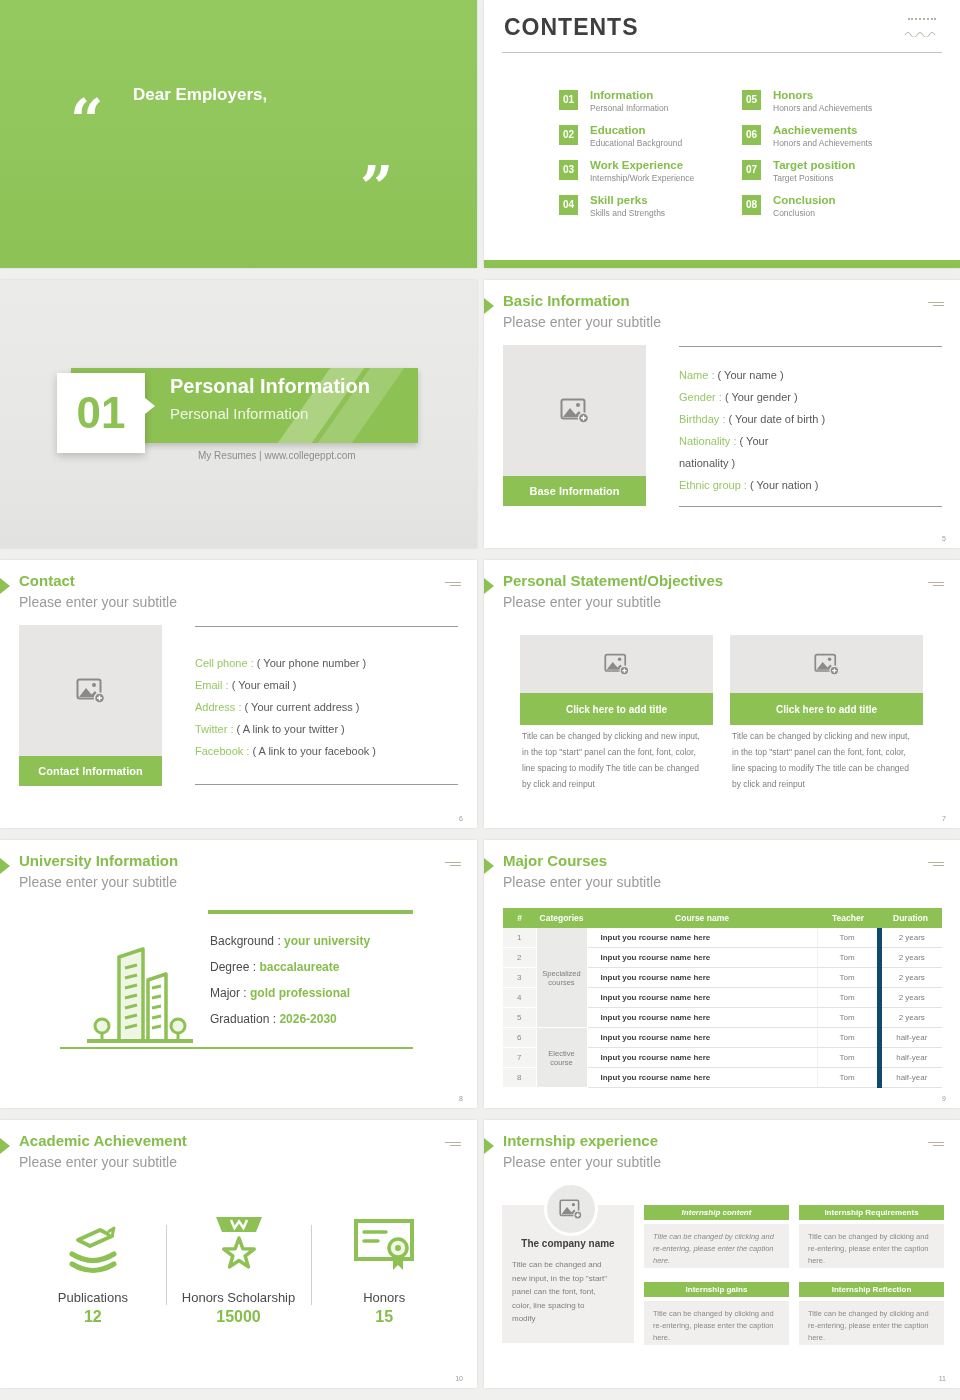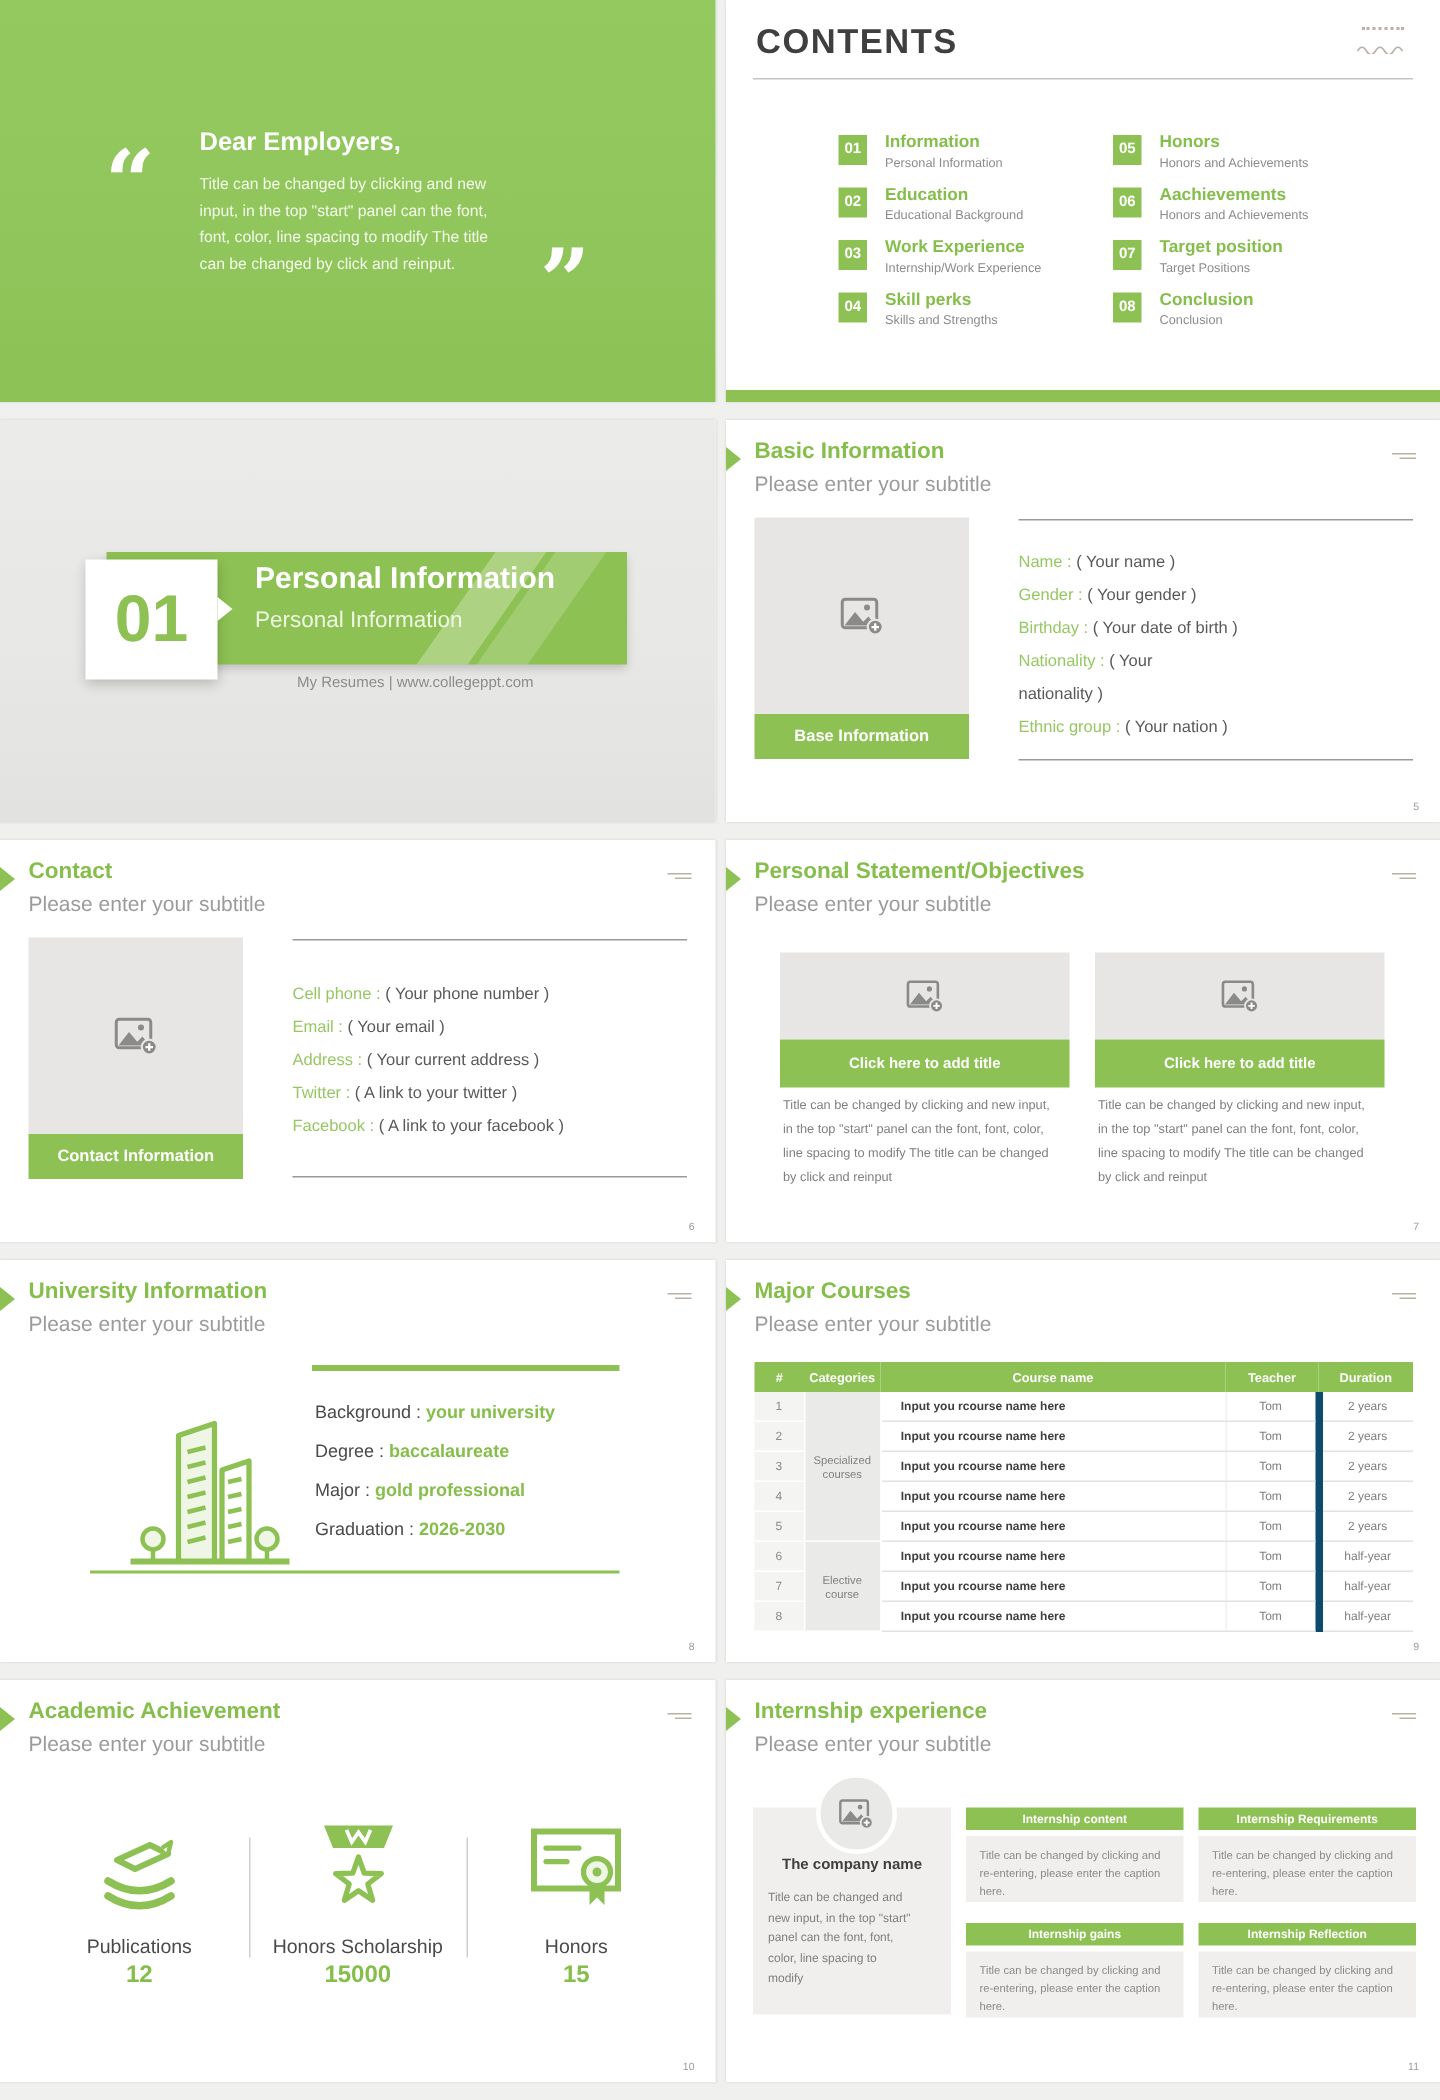--- a/index.html
+++ b/index.html
@@ -101,26 +101,20 @@
   .g-body{margin-top:4px;height:44px;background:#F0EFED;color:#8A8A8A;font-size:7.5px;line-height:12px;padding:7px 9px 0 9px;box-sizing:border-box;}
 </style>
 </head>
 <body>
 
 <div class="grid">
 
   <div class="slide quote-slide">
     <div class="q-open">“</div>
     <div class="q-title">Dear Employers,</div>
-    <div class="q-body">
-      <div>Title can be changed by clicking and new</div>
-      <div>input, in the top "start" panel can the font,</div>
-      <div>font, color, line spacing to modify The title</div>
-      <div>can be changed by click and reinput.</div>
-    </div>
     <div class="q-close">”</div>
   </div>
 
   <div class="slide">
     <div class="c-title">CONTENTS</div>
     <div class="c-rule"></div>
     <div class="c-logo">
       <div class="dots"></div>
       <svg width="36" height="8" viewBox="0 0 36 8">
           <path d="M1 6 q3-5 6 0 t6 0 t6 0 t6 0 t6 0" stroke="#B9B1A2" stroke-width="1" fill="none"></path>
@@ -490,21 +484,21 @@
     </div>
     <div class="in-company">The company name</div>
     <div class="in-text">
       <div>Title can be changed and</div>
       <div>new input, in the top "start"</div>
       <div>panel can the font, font,</div>
       <div>color, line spacing to</div>
       <div>modify</div>
     </div>
 
-    <div class="g-box" style="left:160px;top:85px;">
+    <div class="g-box" style="left:160px;top:85px;font-style:italic;">
       <div class="g-head">Internship content</div>
       <div class="g-body">Title can be changed by clicking and re-entering, please enter the caption here.</div>
     </div>
     <div class="g-box" style="left:315px;top:85px;">
       <div class="g-head">Internship Requirements</div>
       <div class="g-body">Title can be changed by clicking and re-entering, please enter the caption here.</div>
     </div>
     <div class="g-box" style="left:160px;top:162px;">
       <div class="g-head">Internship gains</div>
       <div class="g-body">Title can be changed by clicking and re-entering, please enter the caption here.</div>

